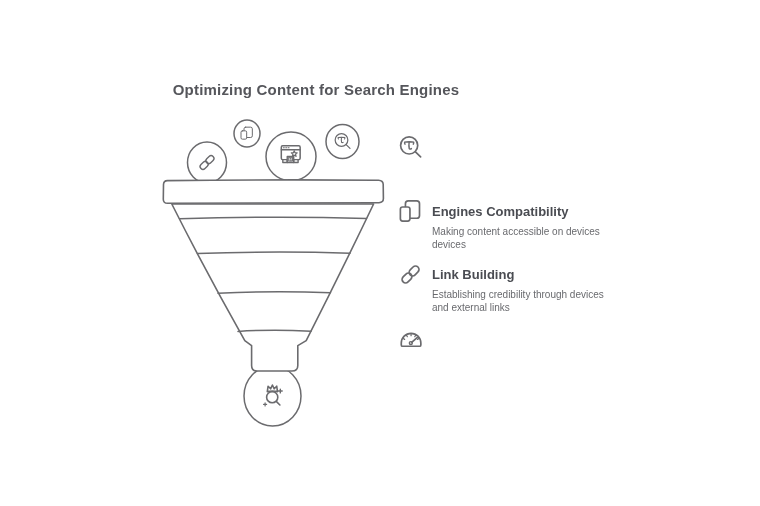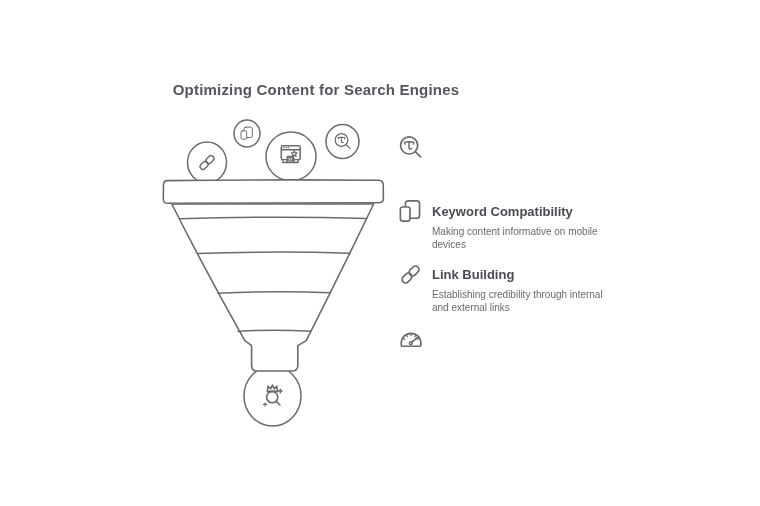--- a/index.html
+++ b/index.html
@@ -127,32 +127,32 @@
         <use href="#icon-keyword" width="27" height="27"></use>
       </svg>
     </div>
 
 
     <div class="legend-item">
       <svg class="item-icon">
         <use href="#icon-mobile" width="27" height="27"></use>
       </svg>
       <div class="item-text">
-        <div class="item-title">Keyword Compatibility</div>
-        <div class="item-desc">Making content informative on mobile devices</div>
+        <div class="item-title">Engines Compatibility</div>
+        <div class="item-desc">Making content accessible on devices devices</div>
       </div>
     </div>
 
     <div class="legend-item">
       <svg class="item-icon">
         <use href="#icon-link" width="27" height="27"></use>
       </svg>
       <div class="item-text">
         <div class="item-title">Link Building</div>
-        <div class="item-desc">Establishing credibility through internal and external links</div>
+        <div class="item-desc">Establishing credibility through devices and external links</div>
       </div>
     </div>
 
     <div class="legend-item">
       <svg class="item-icon">
         <use href="#icon-gauge" width="27" height="27"></use>
       </svg>
     </div>
 
   </div>

